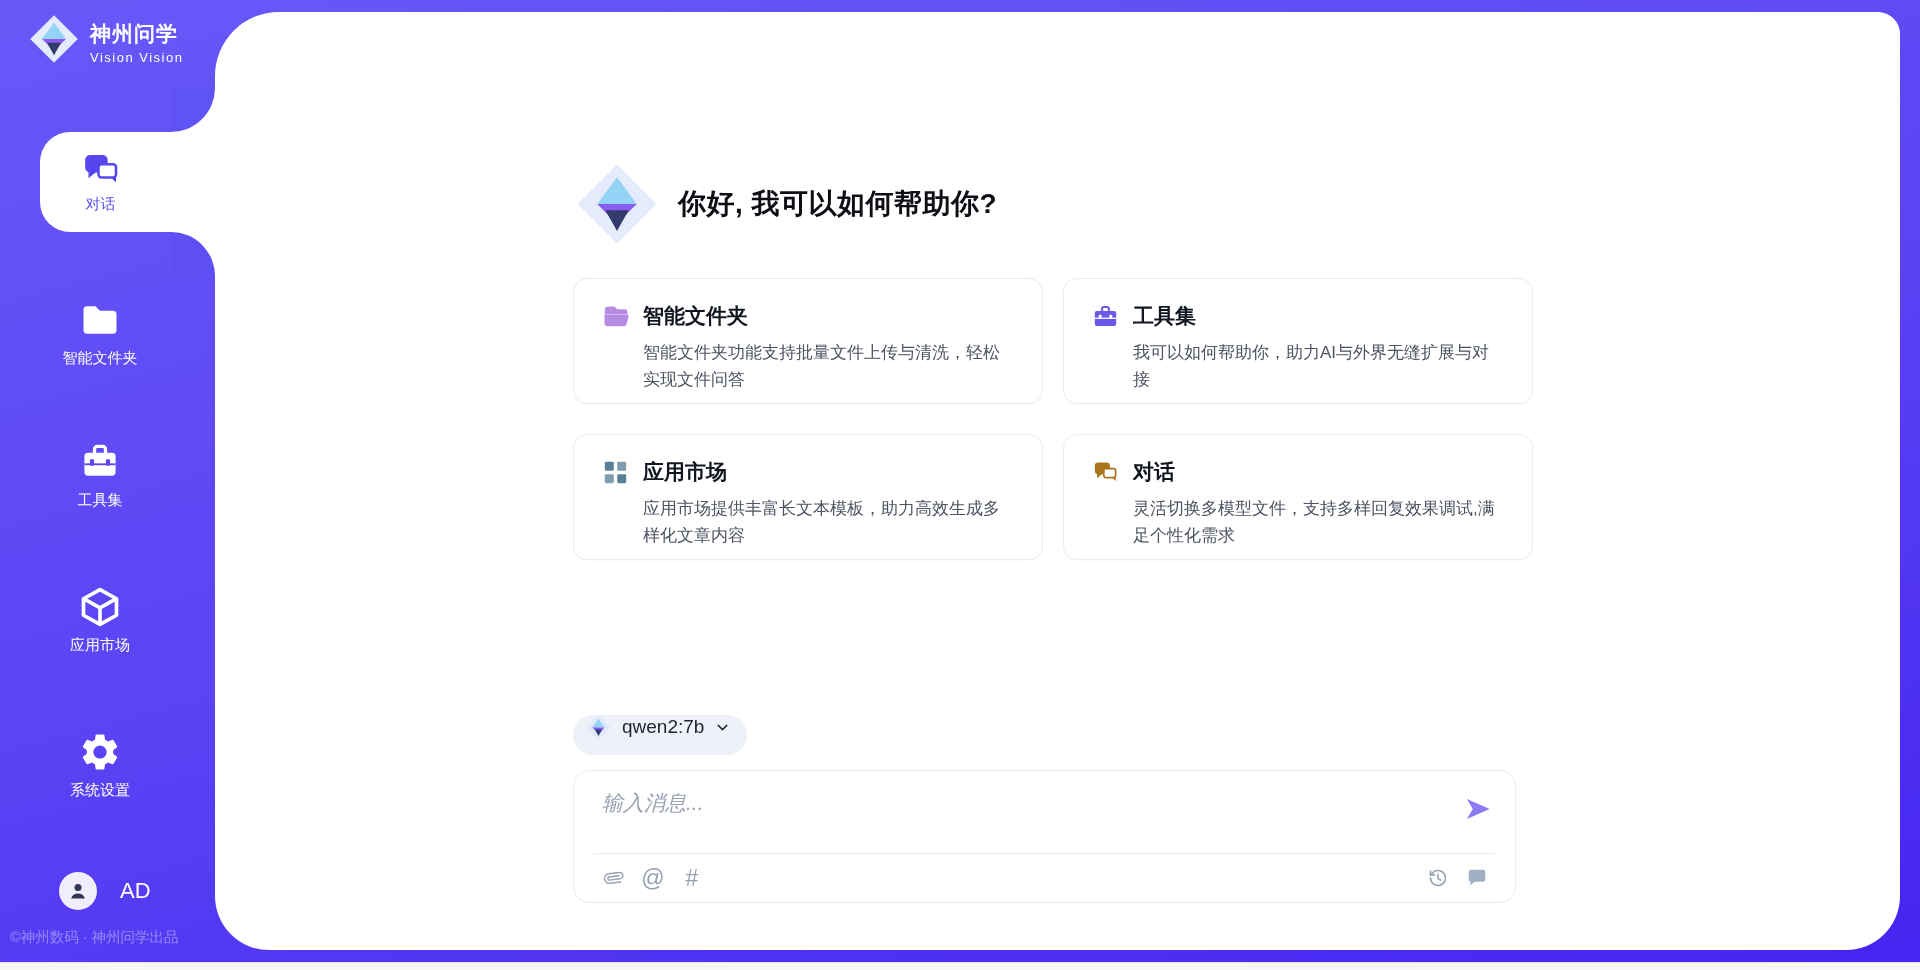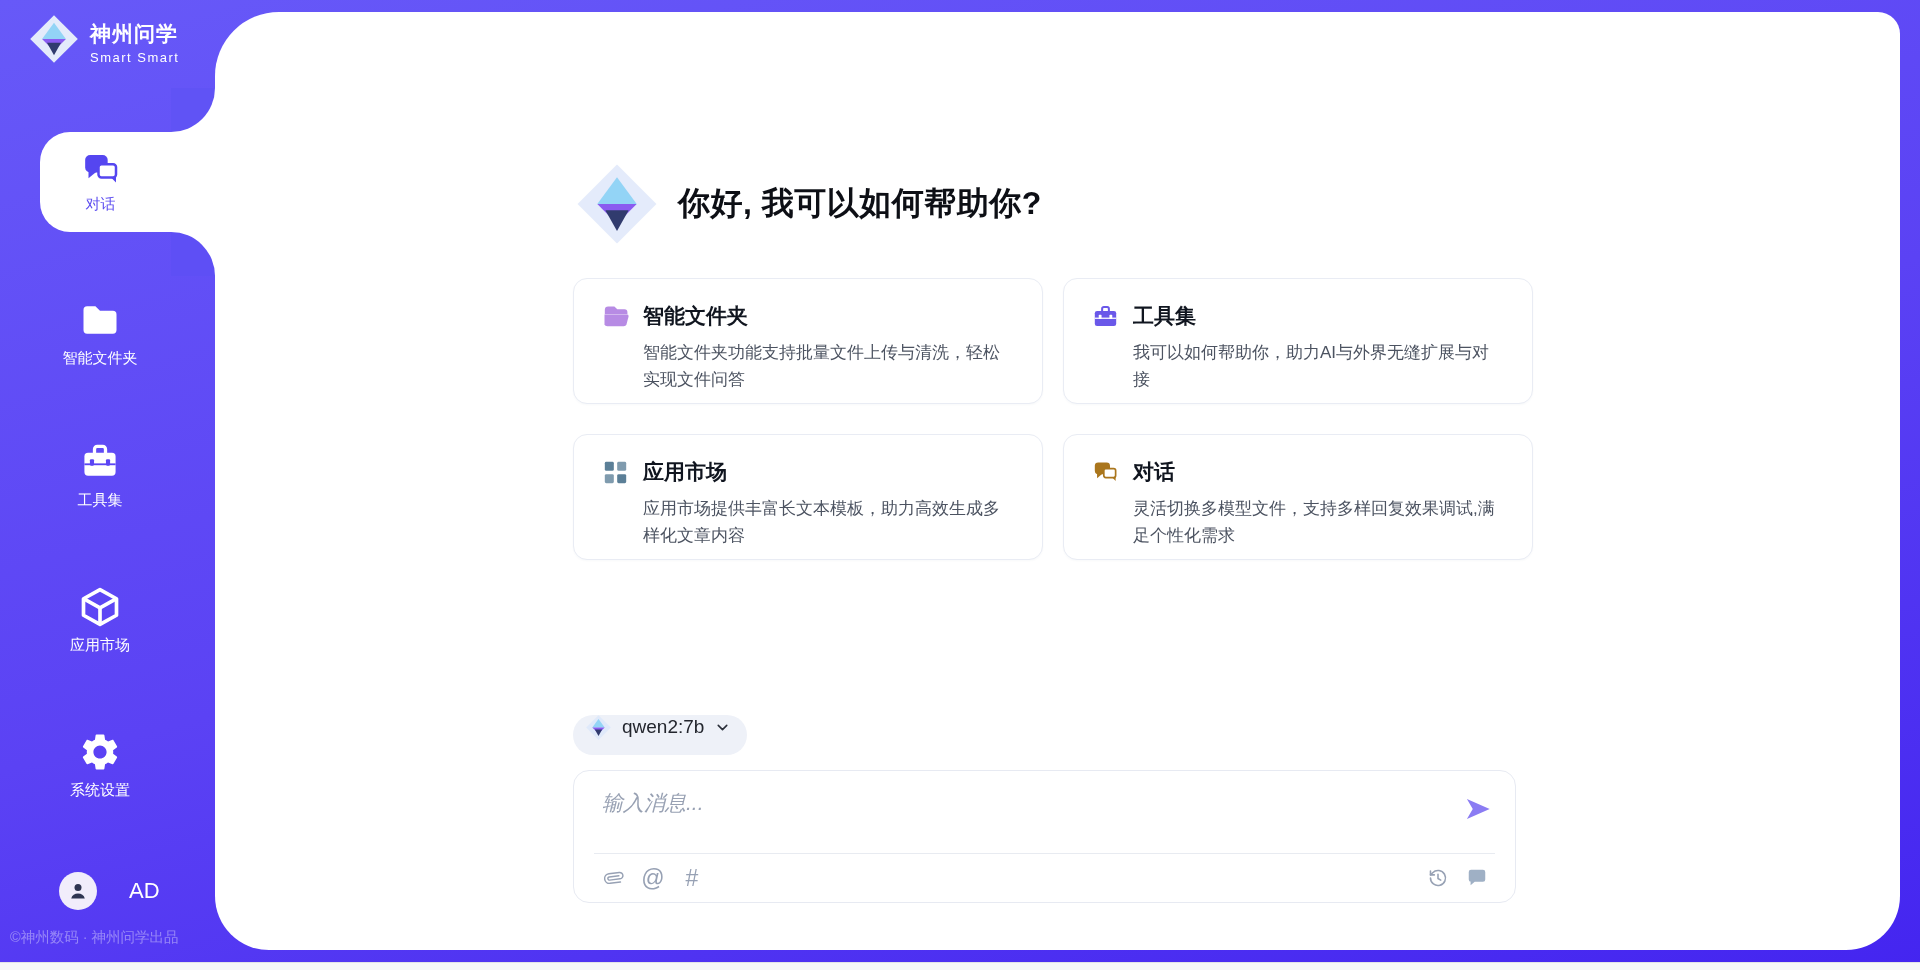--- a/index.html
+++ b/index.html
@@ -23,35 +23,35 @@
   .fillet { position:absolute; left:171px; width:44px; height:44px; background:#fff; }
   .fillet i { display:block; width:100%; height:100%; }
   .fillet-top { top:88px; } .fillet-top i { background:#6053f5; border-bottom-right-radius:44px; }
   .fillet-bottom { top:232px; } .fillet-bottom i { background:#5e4ff5; border-top-right-radius:44px; }
 
   .nav-item { position:absolute; left:0; width:200px; text-align:center; cursor:pointer; }
   .nav-item svg { width:44px; height:44px; display:block; margin:0 auto; }
   .nav-label { display:block; font-size:15px; color:#fff; margin-top:7px; }
   .ni-folder { top:298px; } .ni-tool { top:440px; } .ni-cube { top:585px; } .ni-gear { top:730px; }
 
-  .user { position:absolute; left:59px; top:872px; display:flex; align-items:center; gap:32px; cursor:pointer; }
+  .user { position:absolute; left:59px; top:872px; display:flex; align-items:center; gap:23px; cursor:pointer; }
   .avatar { width:38px; height:38px; border-radius:50%; background:#f1edfb;
     display:flex; align-items:center; justify-content:center; }
   .avatar svg { width:24px; height:24px; fill:#2f3552; }
   .user-name { color:#fff; font-size:22px; }
   .side-footer { position:absolute; left:10px; top:928px; font-size:14.5px;
     color:rgba(255,255,255,.38); white-space:nowrap; }
 
   
   .panel { position:absolute; left:215px; top:12px; width:1685px; height:938px;
     background:#fff; border-radius:64px 22px 54px 54px; z-index:1; }
 
   .greeting { position:absolute; left:359px; top:149px; display:flex; align-items:center; gap:18px; }
   .greeting svg { width:86px; height:86px; }
-  .greeting h1 { font-size:32px; font-weight:700; color:#0d0f15; letter-spacing:.5px; }
+  .greeting h1 { font-size:28px; font-weight:700; color:#0d0f15; letter-spacing:.5px; }
 
   .cards { position:absolute; left:358px; top:266px; display:grid;
     grid-template-columns:470px 470px; grid-auto-rows:126px; column-gap:20px; row-gap:30px; }
   .card { background:#fff; border:1px solid #e9ecf4; border-radius:14px;
     padding:23px 28px 0 28px; cursor:pointer; box-shadow:0 1px 2px rgba(40,50,90,.03); }
   .card-head { display:flex; align-items:center; gap:14px; }
   .cicon { width:27px; height:27px; flex:0 0 27px; }
   .cicon svg { width:100%; height:100%; }
   .card-title { font-size:21px; font-weight:700; color:#10151f; }
   .card-desc { margin:9px 0 0 41px; width:362px; font-size:17px; line-height:27px; color:#4c5361; }
@@ -96,21 +96,21 @@
 
     <div class="brand">
       <svg viewBox="0 0 48 48">
         <polygon points="24,2 46,24 24,46 2,24" fill="#e4ebfb"></polygon>
         <polygon points="24,9 35,24 13,24" fill="#93d4f6"></polygon>
         <polygon points="13,24 35,24 24,35" fill="#8a5cf0"></polygon>
         <polygon points="17.5,27.5 30.5,27.5 24,39" fill="#313b6e"></polygon>
       </svg>
       <div>
         <div class="brand-name">神州问学</div>
-        <div class="brand-sub">Smart Smart</div>
+        <div class="brand-sub">Vision Vision</div>
       </div>
     </div>
 
     <div class="fillet fillet-top">
         <i></i>
       </div>
     <div class="fillet fillet-bottom">
         <i></i>
       </div>
 

